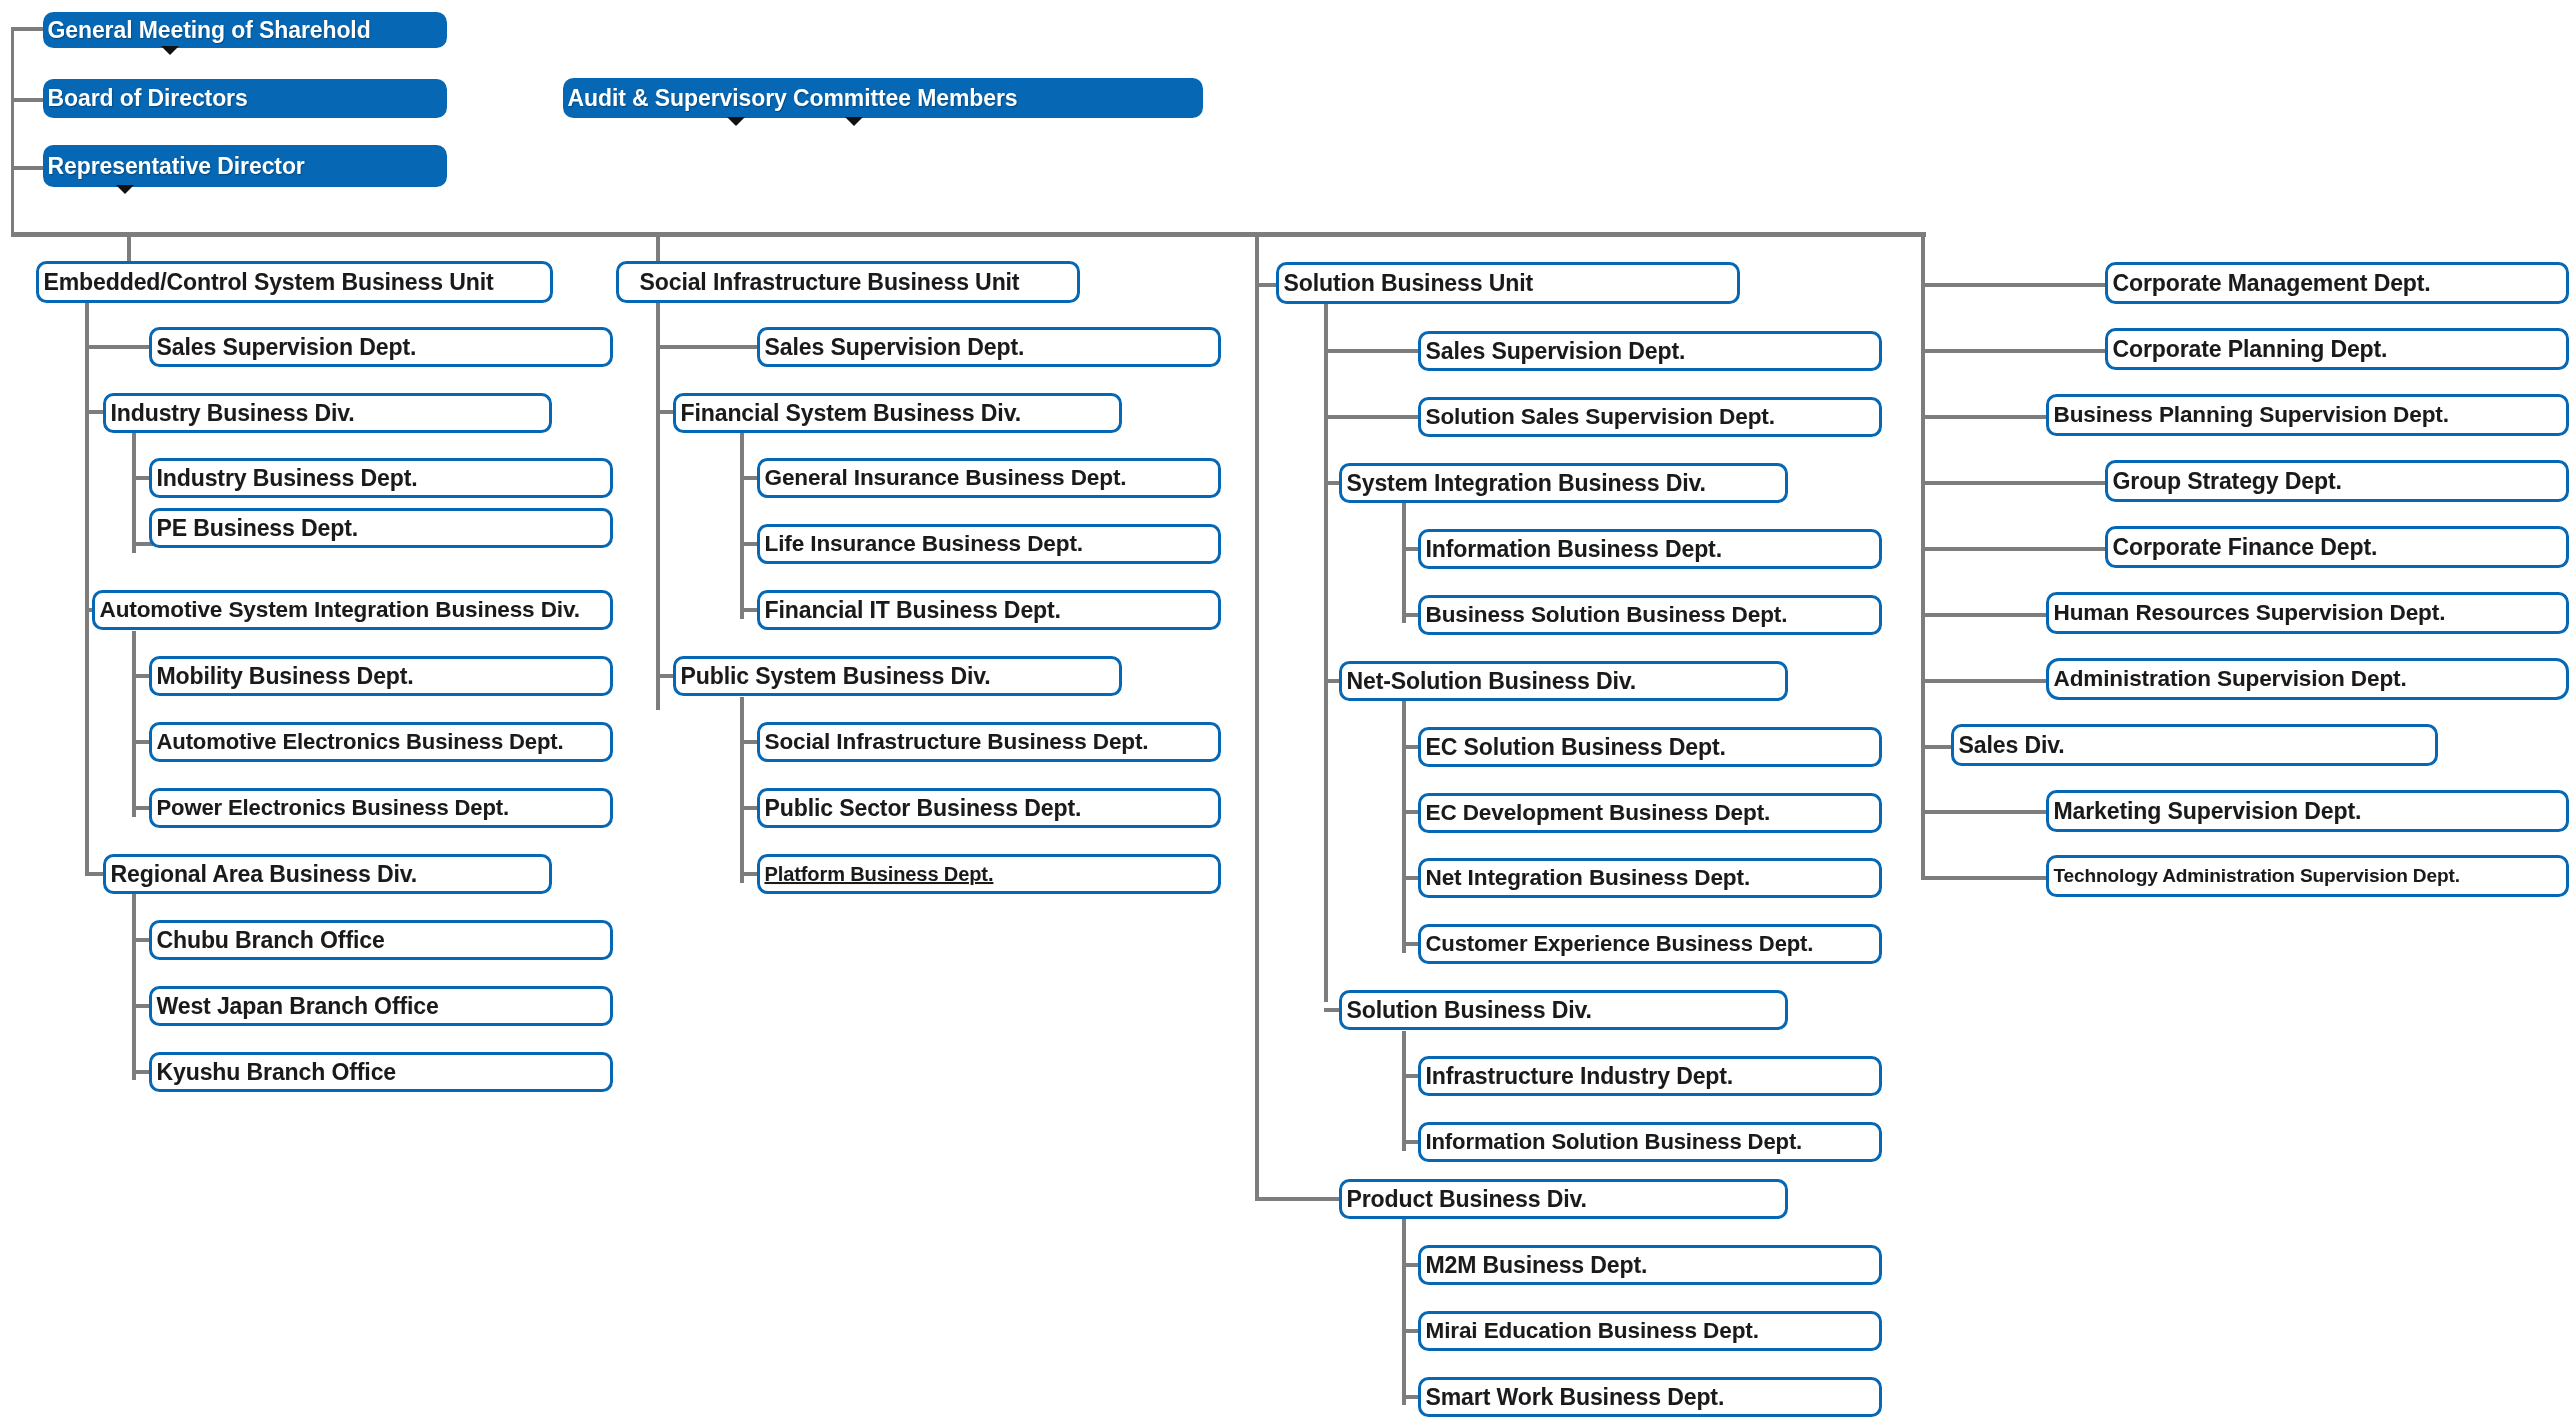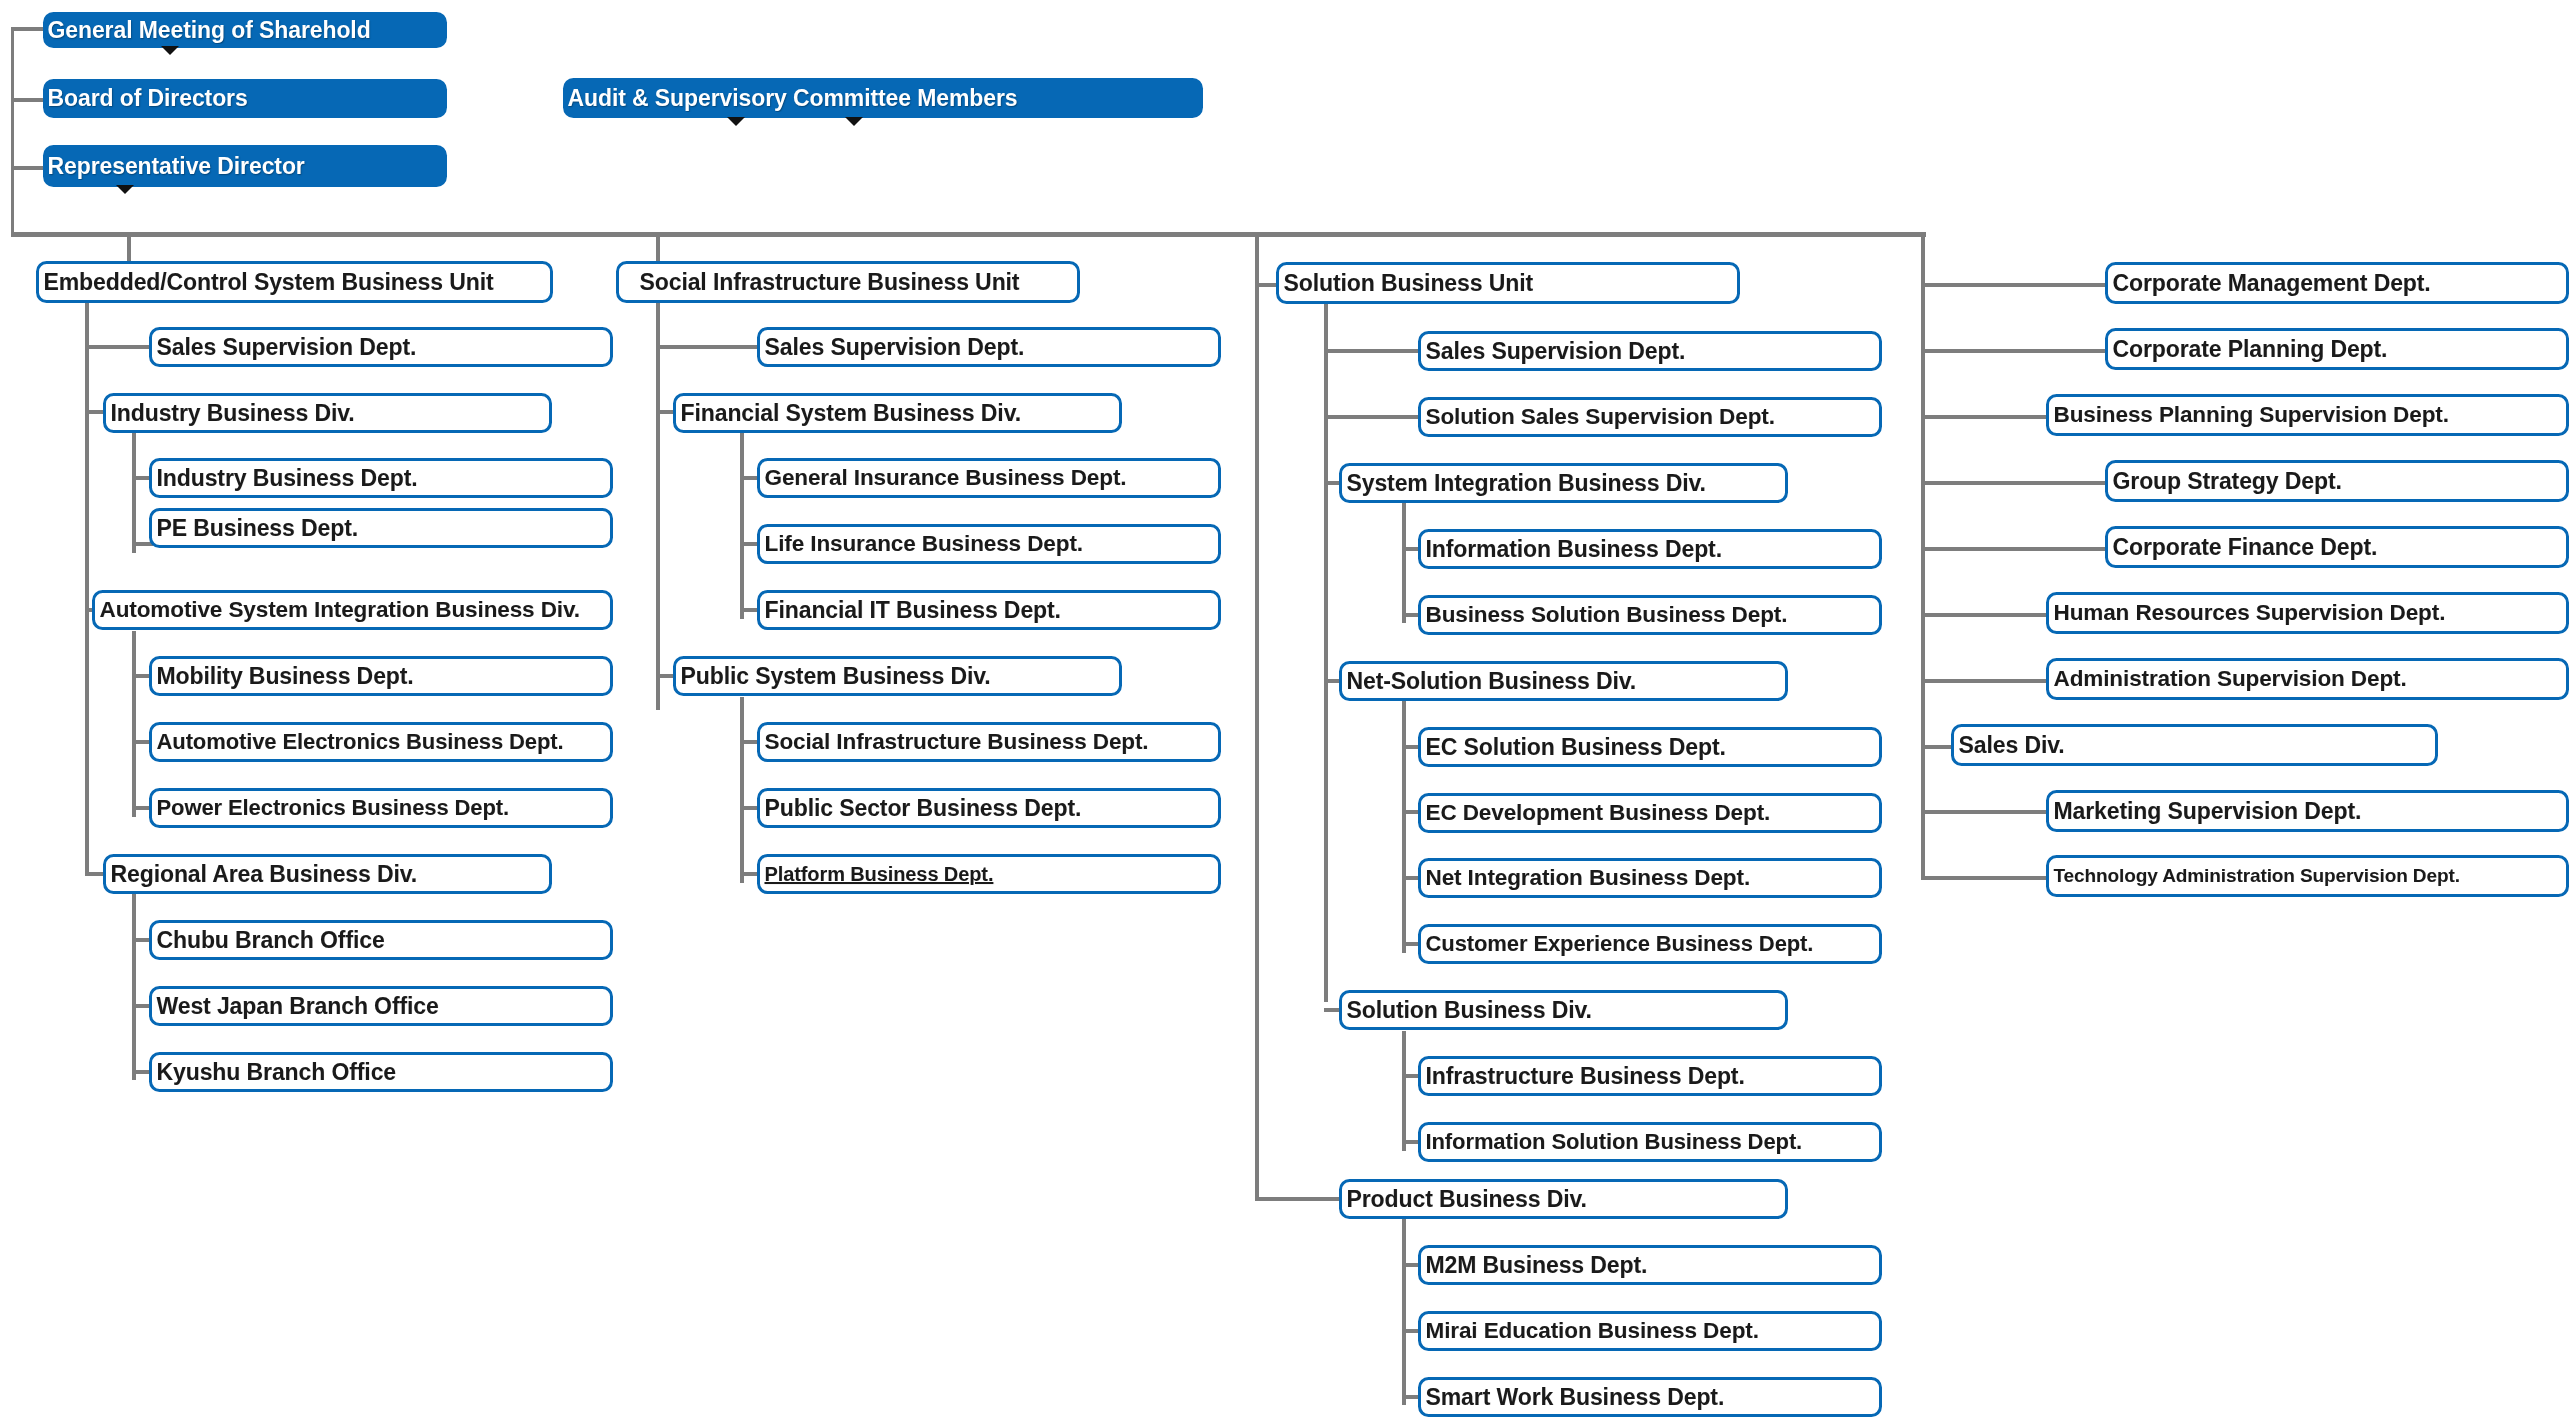--- a/index.html
+++ b/index.html
@@ -272,21 +272,21 @@
     <span class="txt">Customer Experience Business Dept.</span>
   </div>
 
   <div class="line h" style="left:1324px; top:1008px; width:18px;"></div>
   <div class="box outline" style="left:1339px; top:990px; width:449px; height:40px; font-size:23px;">
     <span class="txt">Solution Business Div.</span>
   </div>
   <div class="line v" style="left:1402px; top:1031px; height:120px;"></div>
   <div class="line h" style="left:1402px; top:1074px; width:21px;"></div>
   <div class="box outline" style="left:1418px; top:1056px; width:464px; height:40px; font-size:23px;">
-    <span class="txt">Infrastructure Business Dept.</span>
+    <span class="txt">Infrastructure Industry Dept.</span>
   </div>
   <div class="line h" style="left:1402px; top:1140px; width:21px;"></div>
   <div class="box outline" style="left:1418px; top:1122px; width:464px; height:40px; font-size:22px;">
     <span class="txt">Information Solution Business Dept.</span>
   </div>
 
   <div class="line h" style="left:1255px; top:1197px; width:87px;"></div>
   <div class="box outline" style="left:1339px; top:1179px; width:449px; height:40px; font-size:23px;">
     <span class="txt">Product Business Div.</span>
   </div>
@@ -330,21 +330,21 @@
   <div class="box outline" style="left:2105px; top:526px; width:464px; height:42px; font-size:23px;">
     <span class="txt">Corporate Finance Dept.</span>
   </div>
 
   <div class="line h" style="left:1921px; top:613px; width:129px;"></div>
   <div class="box outline" style="left:2046px; top:592px; width:523px; height:42px; font-size:22.5px;">
     <span class="txt">Human Resources Supervision Dept.</span>
   </div>
 
   <div class="line h" style="left:1921px; top:679px; width:129px;"></div>
-  <div class="box outline" style="left:2046px; top:658px; width:523px; height:42px; font-size:22.5px;">
+  <div class="box outline" style="left:2046px; top:658px; width:523px; height:42px; font-size:22.5px;border-radius:13px;">
     <span class="txt">Administration Supervision Dept.</span>
   </div>
 
   <div class="line h" style="left:1921px; top:745px; width:37px;"></div>
   <div class="box outline" style="left:1951px; top:724px; width:487px; height:42px; font-size:23px;">
     <span class="txt">Sales Div.</span>
   </div>
 
   <div class="line h" style="left:1921px; top:810px; width:129px;"></div>
   <div class="box outline" style="left:2046px; top:790px; width:523px; height:42px; font-size:23px;">

